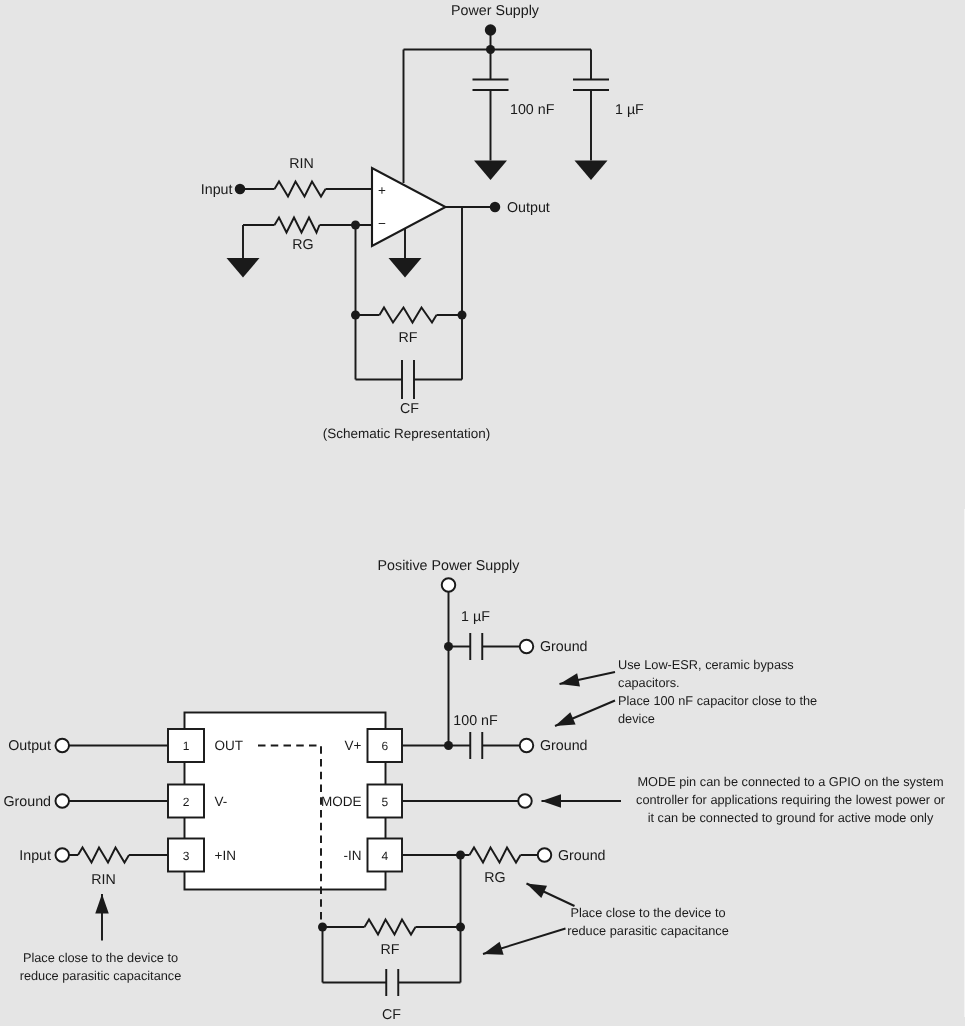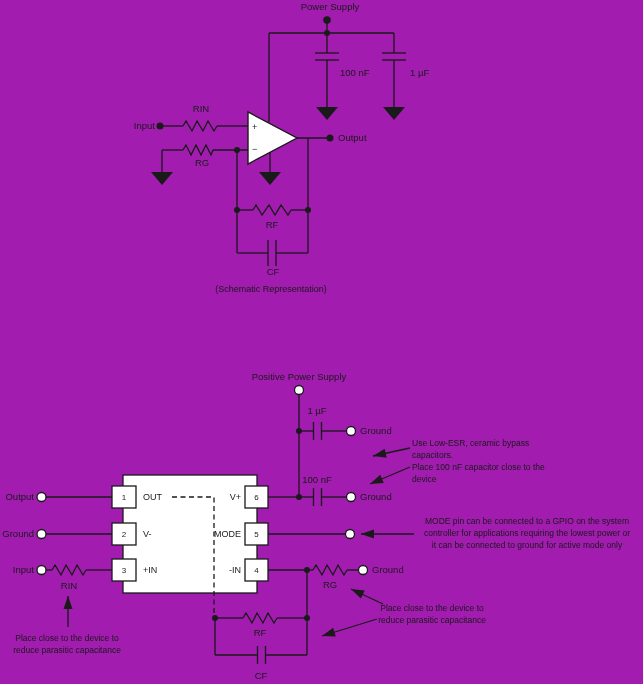--- a/index.html
+++ b/index.html
@@ -1,16 +1,16 @@
 <!DOCTYPE html>
 <html><head>
 <meta charset="utf-8">
 <style>
   html,body{margin:0;padding:0;background:#fff;}
-  #page{position:relative;width:643px;height:684px;background:#a21caf;font-family:"Liberation Sans",sans-serif;}
+  #page{position:relative;width:643px;height:684px;background:#e5e5e5;font-family:"Liberation Sans",sans-serif;}
   svg{display:block;}
   svg text{font-family:"Liberation Sans",sans-serif;fill:#1a1a1a;}
   .t95{font-size:9.5px;}
   .t90{font-size:9px;}
   .t85{font-size:8.5px;}
   .pn{font-size:8px;}
   .mid{text-anchor:middle;}
   .end{text-anchor:end;}
   .w{stroke:#1a1a1a;stroke-width:1.3;fill:none;}
   .wd{stroke:#1a1a1a;stroke-width:1.3;fill:none;stroke-dasharray:5 3.5;}

